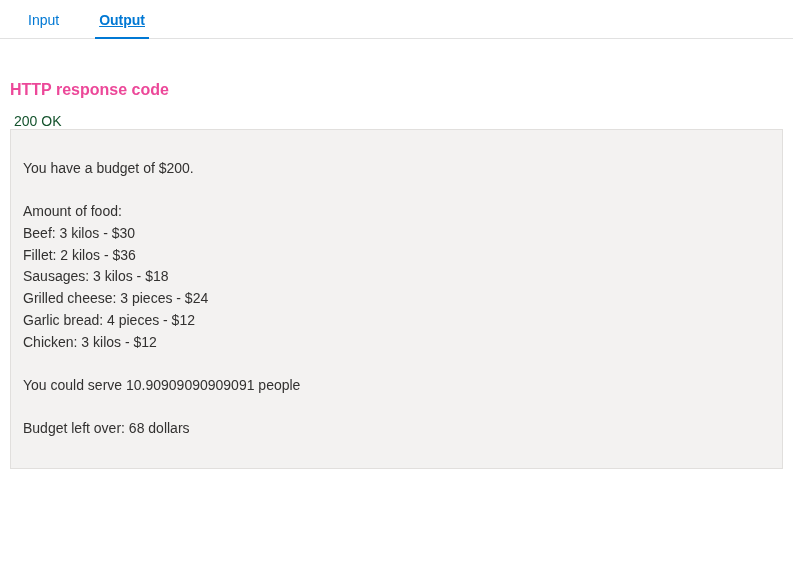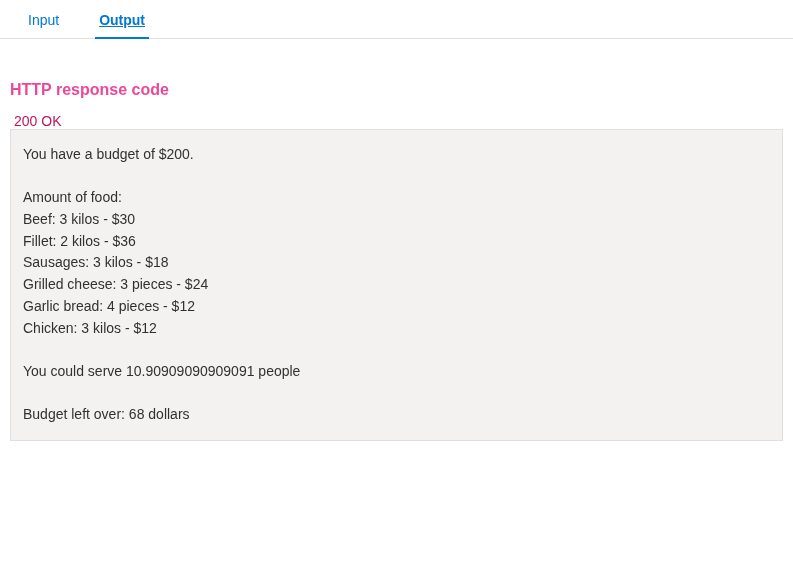--- a/index.html
+++ b/index.html
@@ -44,27 +44,27 @@
     }
     .section-heading {
       font-size: 16px;
       font-weight: 600;
       color: #ec4899;
       margin-top: 34px;
       margin-bottom: 14px;
     }
     .code-value {
       font-size: 14px;
-      color: #be185d;
+      color: #14532d;
       padding-left: 4px;
     }
     .response-box {
       background: #f3f2f1;
       border: 1px solid #e1dfdd;
-      padding: 14px 12px;
+      padding: 28px 12px;
       font-size: 14px;
       color: #323130;
       line-height: 1.55;
       white-space: pre-wrap;
       font-family: "Segoe UI", -apple-system, BlinkMacSystemFont, sans-serif;
     }
   </style>
 </head>
 <body>
 

